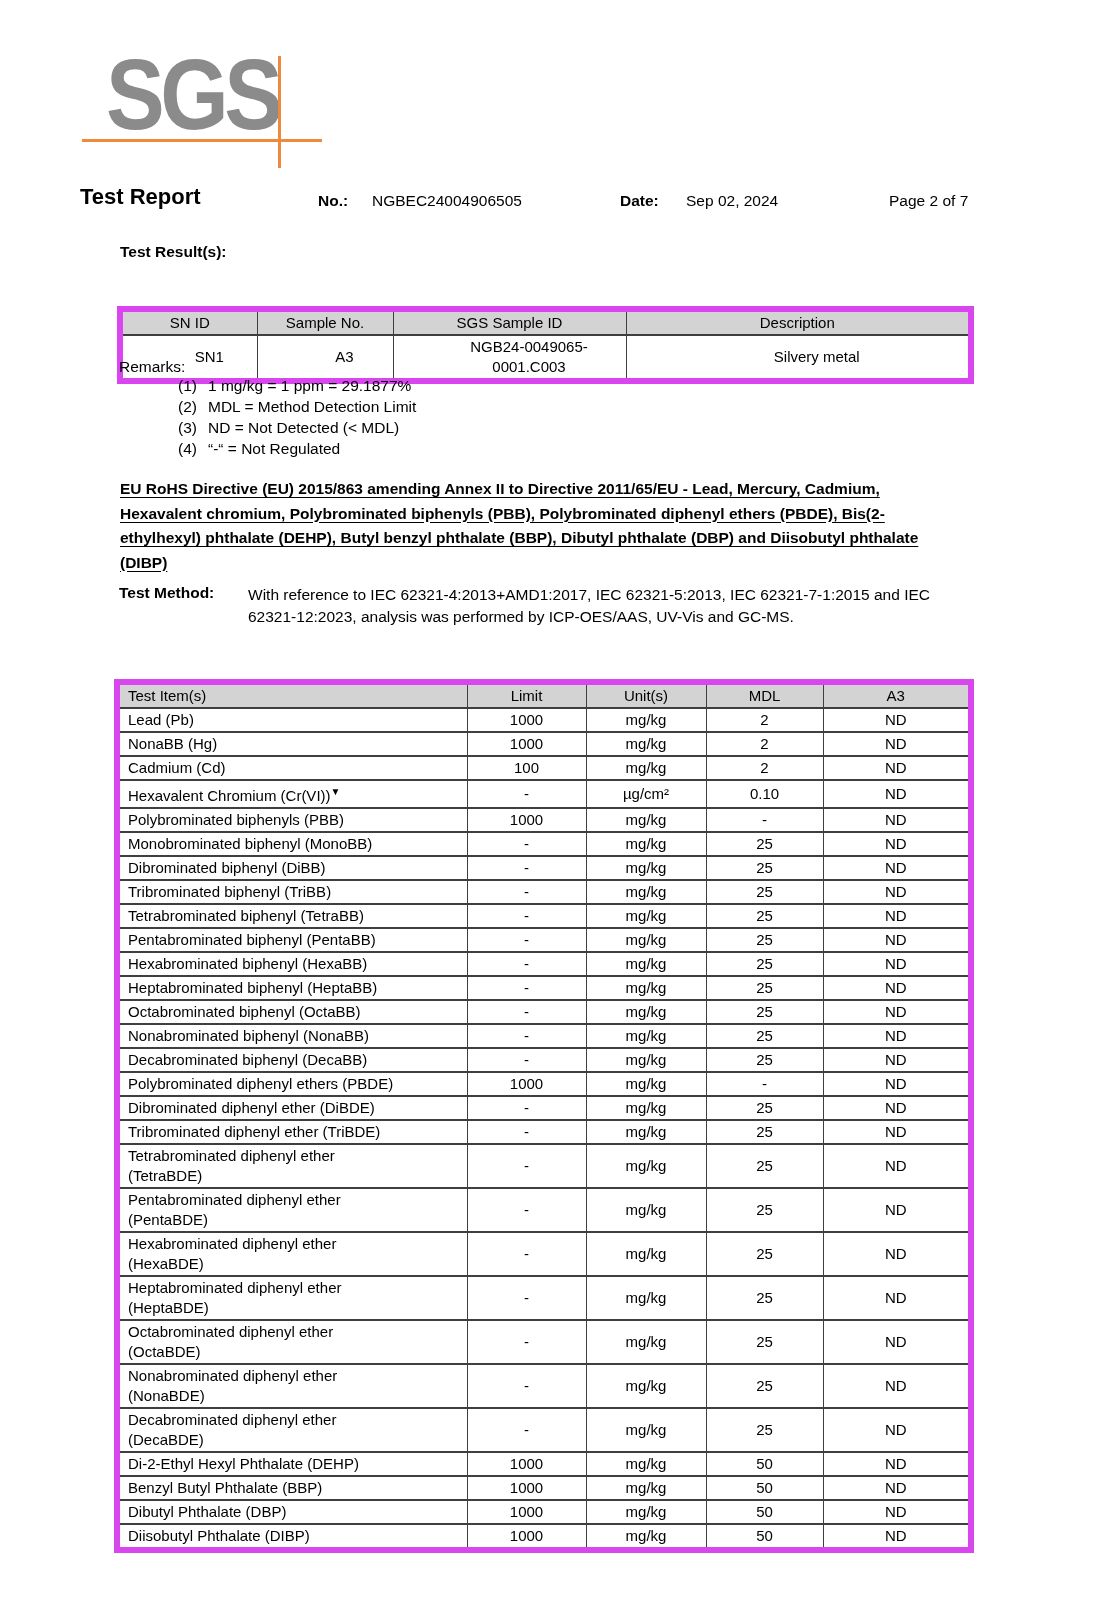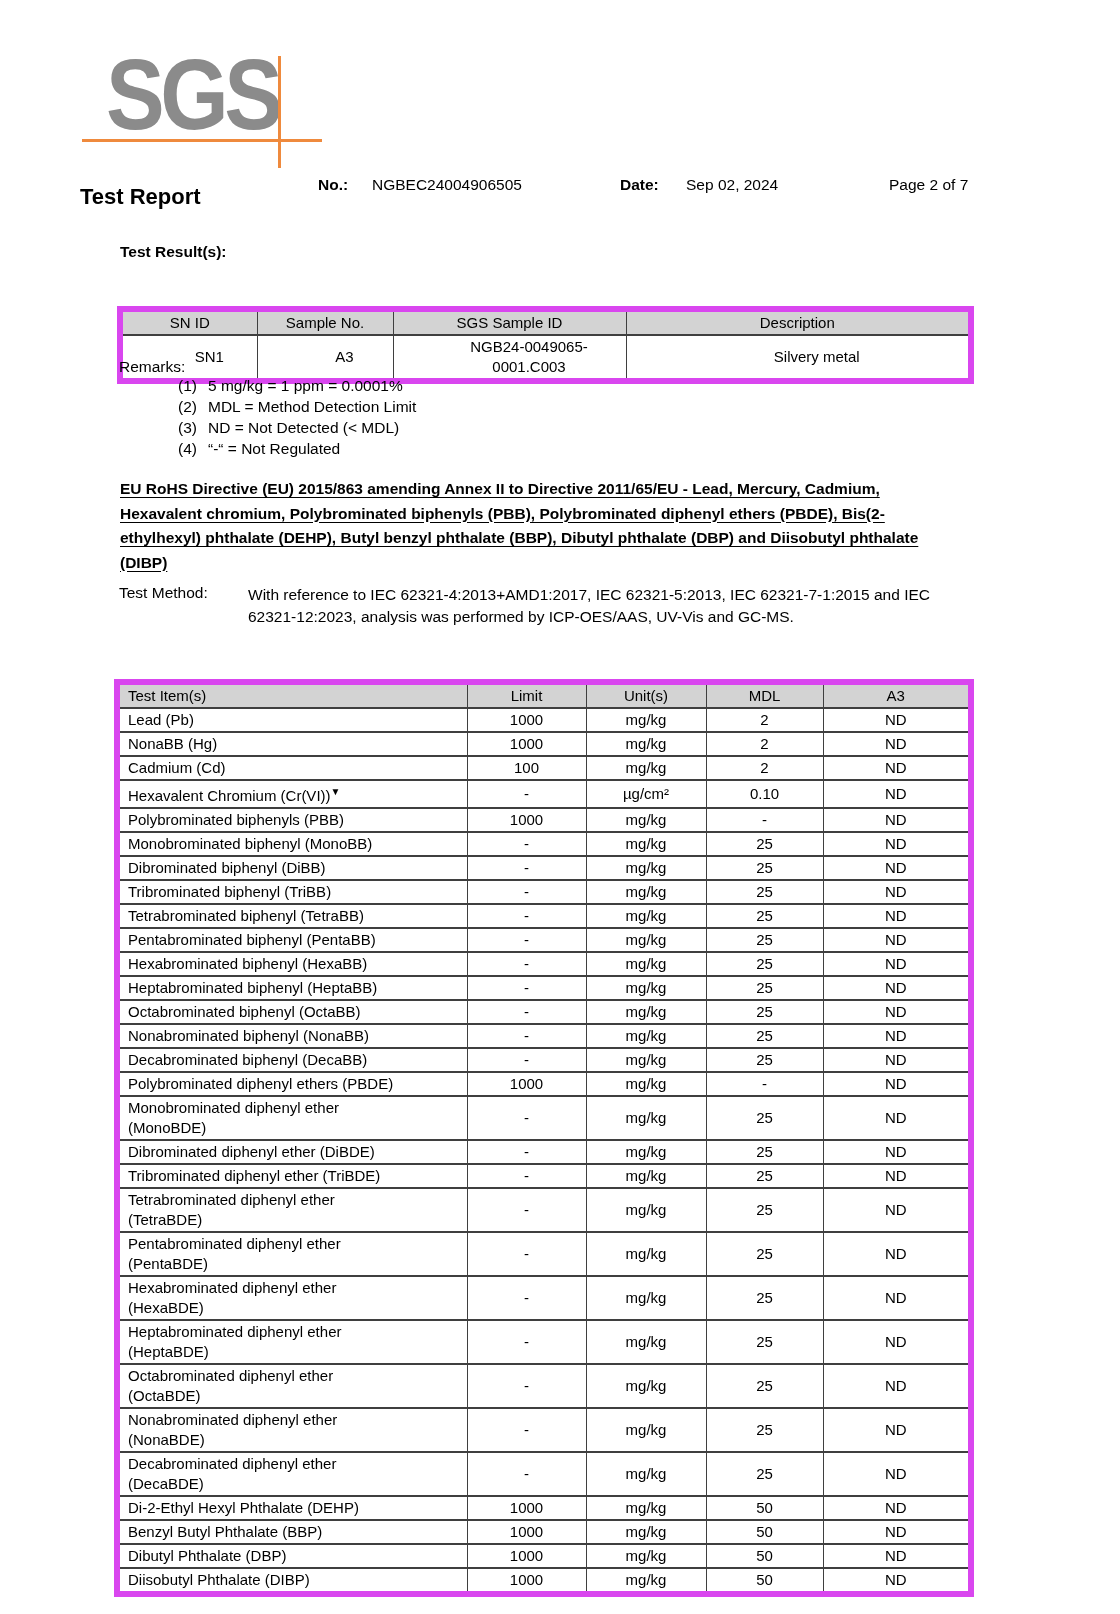--- a/index.html
+++ b/index.html
@@ -12,21 +12,21 @@
   .logo { position:absolute; left:0; top:0; width:400px; height:190px; }
   .logo-text {
     position:absolute; left:106px; top:48px; font-size:100px; font-weight:bold;
     color:#8b8b8b; letter-spacing:-5px; line-height:92px;
     transform:scaleX(0.88); transform-origin:left top;
   }
   .logo-hline { position:absolute; left:82px; top:139px; width:240px; height:3px; background:#ef8a3d; }
   .logo-vline { position:absolute; left:278px; top:56px; width:3px; height:112px; background:#ef8a3d; }
   
   .title { position:absolute; left:80px; top:184px; font-size:22px; font-weight:bold; }
-  .hdr { position:absolute; top:176px; font-size:15.5px; }
+  .hdr { position:absolute; top:192px; font-size:15.5px; }
   .hdr.b { font-weight:bold; }
   .no-label   { left:318px; }
   .no-value   { left:372px; }
   .date-label { left:620px; }
   .date-value { left:686px; }
   .page-num   { left:889px; }
   
   .test-results-heading { position:absolute; left:120px; top:243px; font-size:15.5px; font-weight:bold; }
   .part-desc-heading { position:absolute; left:119px; top:286px; font-size:15.5px; text-decoration:underline; text-underline-offset:3px;margin-top:16px; }
   
@@ -49,21 +49,21 @@
   .remarks-list { position:absolute; left:178px; top:375px; font-size:15.5px; }
   .remark-line { display:flex; line-height:21px; }
   .remark-num { width:30px; flex:0 0 30px; }
   
   .rohs {
     position:absolute; left:120px; top:477px; width:845px;
     font-size:15.5px; font-weight:bold; line-height:24.5px;
     text-decoration:underline; text-underline-offset:3px;
   }
   
-  .tm-label { position:absolute; left:119px; top:584px; font-size:15.5px; font-weight:normal;text-align:right; }
+  .tm-label { position:absolute; left:119px; top:584px; font-size:15.5px; font-weight:bold;text-align:right; }
   .tm-text  { position:absolute; left:248px; top:584px; width:718px; font-size:15.5px; line-height:22px; }
 </style>
 </head>
 <body>
 
 <div class="page">
 
   <div class="logo">
     <div class="logo-text">SGS</div>
     <div class="logo-hline"></div>
@@ -102,21 +102,21 @@
           <td>NGB24-0049065-0001.C003</td>
           <td>Silvery metal</td>
         </tr>
       </tbody>
   </table>
 
   <div class="remarks-label">Remarks:</div>
   <div class="remarks-list" id="remarks-list">
       <div class="remark-line">
         <span class="remark-num">(1)</span>
-        <span>5 mg/kg = 1 ppm = 0.0001%</span>
+        <span>1 mg/kg = 1 ppm = 29.1877%</span>
       </div>
       <div class="remark-line">
         <span class="remark-num">(2)</span>
         <span>MDL = Method Detection Limit</span>
       </div>
       <div class="remark-line">
         <span class="remark-num">(3)</span>
         <span>ND = Not Detected (&lt; MDL)</span>
       </div>
       <div class="remark-line">
@@ -254,28 +254,20 @@
           <td>ND</td>
         </tr>
         <tr>
           <td class="item-col">Polybrominated diphenyl ethers (PBDE)</td>
           <td>1000</td>
           <td>mg/kg</td>
           <td>-</td>
           <td>ND</td>
         </tr>
         <tr>
-          <td class="item-col">Monobrominated diphenyl ether
-(MonoBDE)</td>
-          <td>-</td>
-          <td>mg/kg</td>
-          <td>25</td>
-          <td>ND</td>
-        </tr>
-        <tr>
           <td class="item-col">Dibrominated diphenyl ether (DiBDE)</td>
           <td>-</td>
           <td>mg/kg</td>
           <td>25</td>
           <td>ND</td>
         </tr>
         <tr>
           <td class="item-col">Tribrominated diphenyl ether (TriBDE)</td>
           <td>-</td>
           <td>mg/kg</td>

